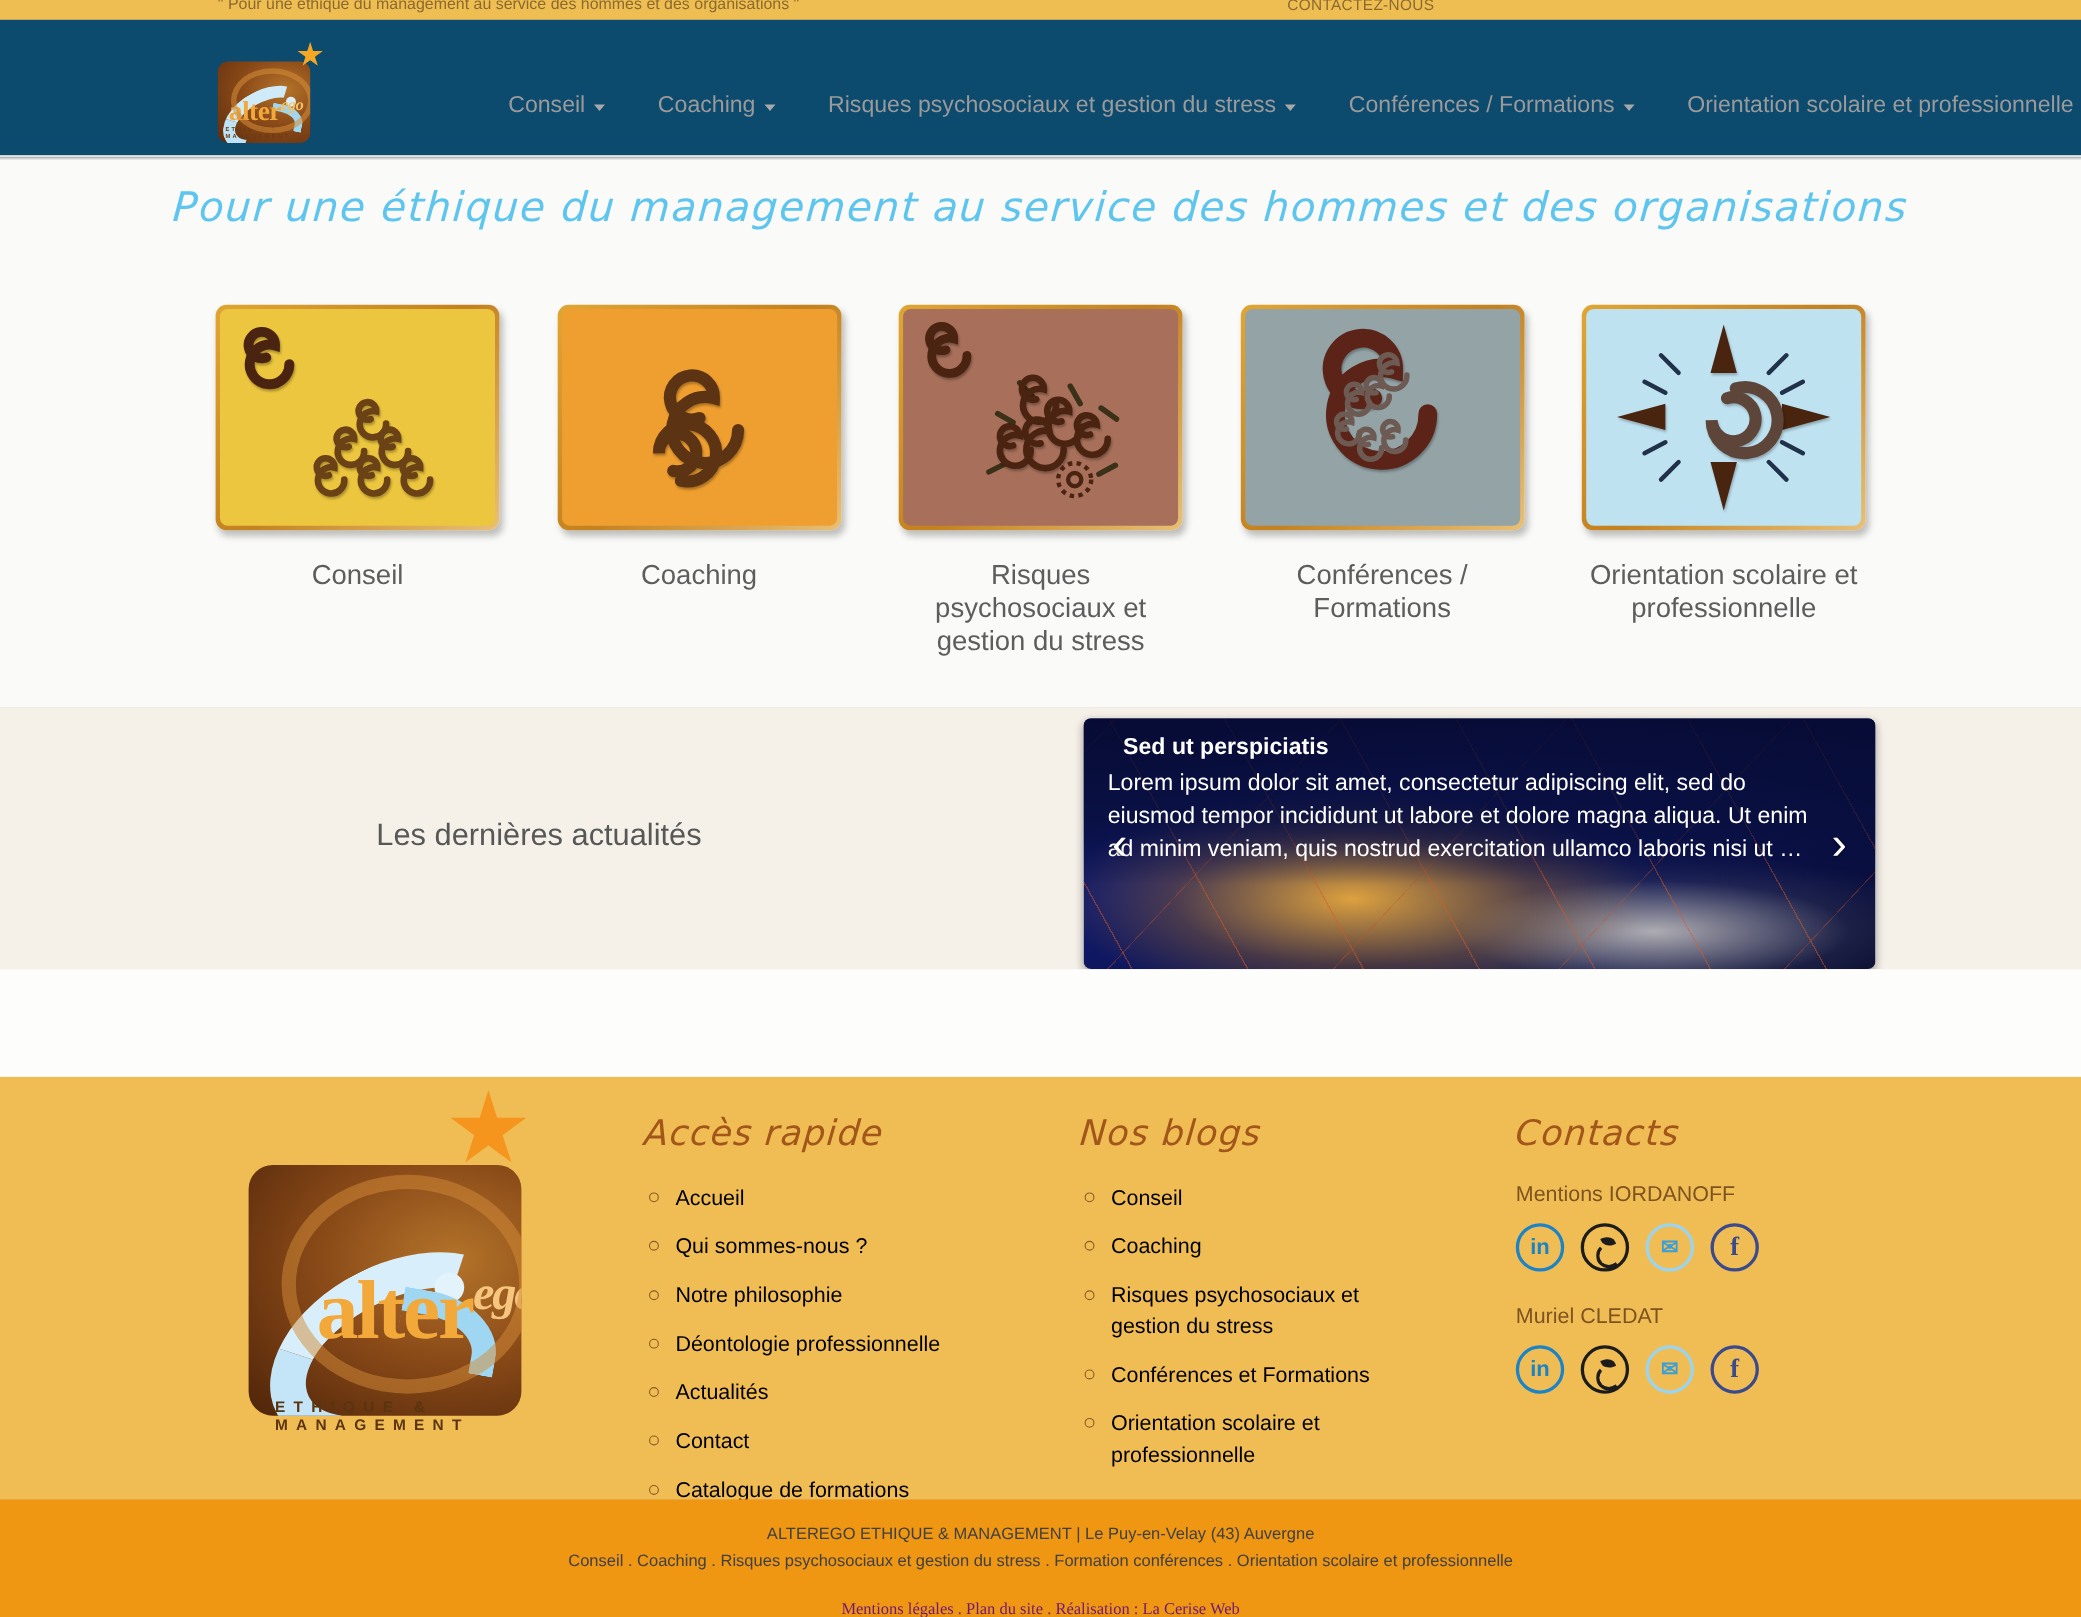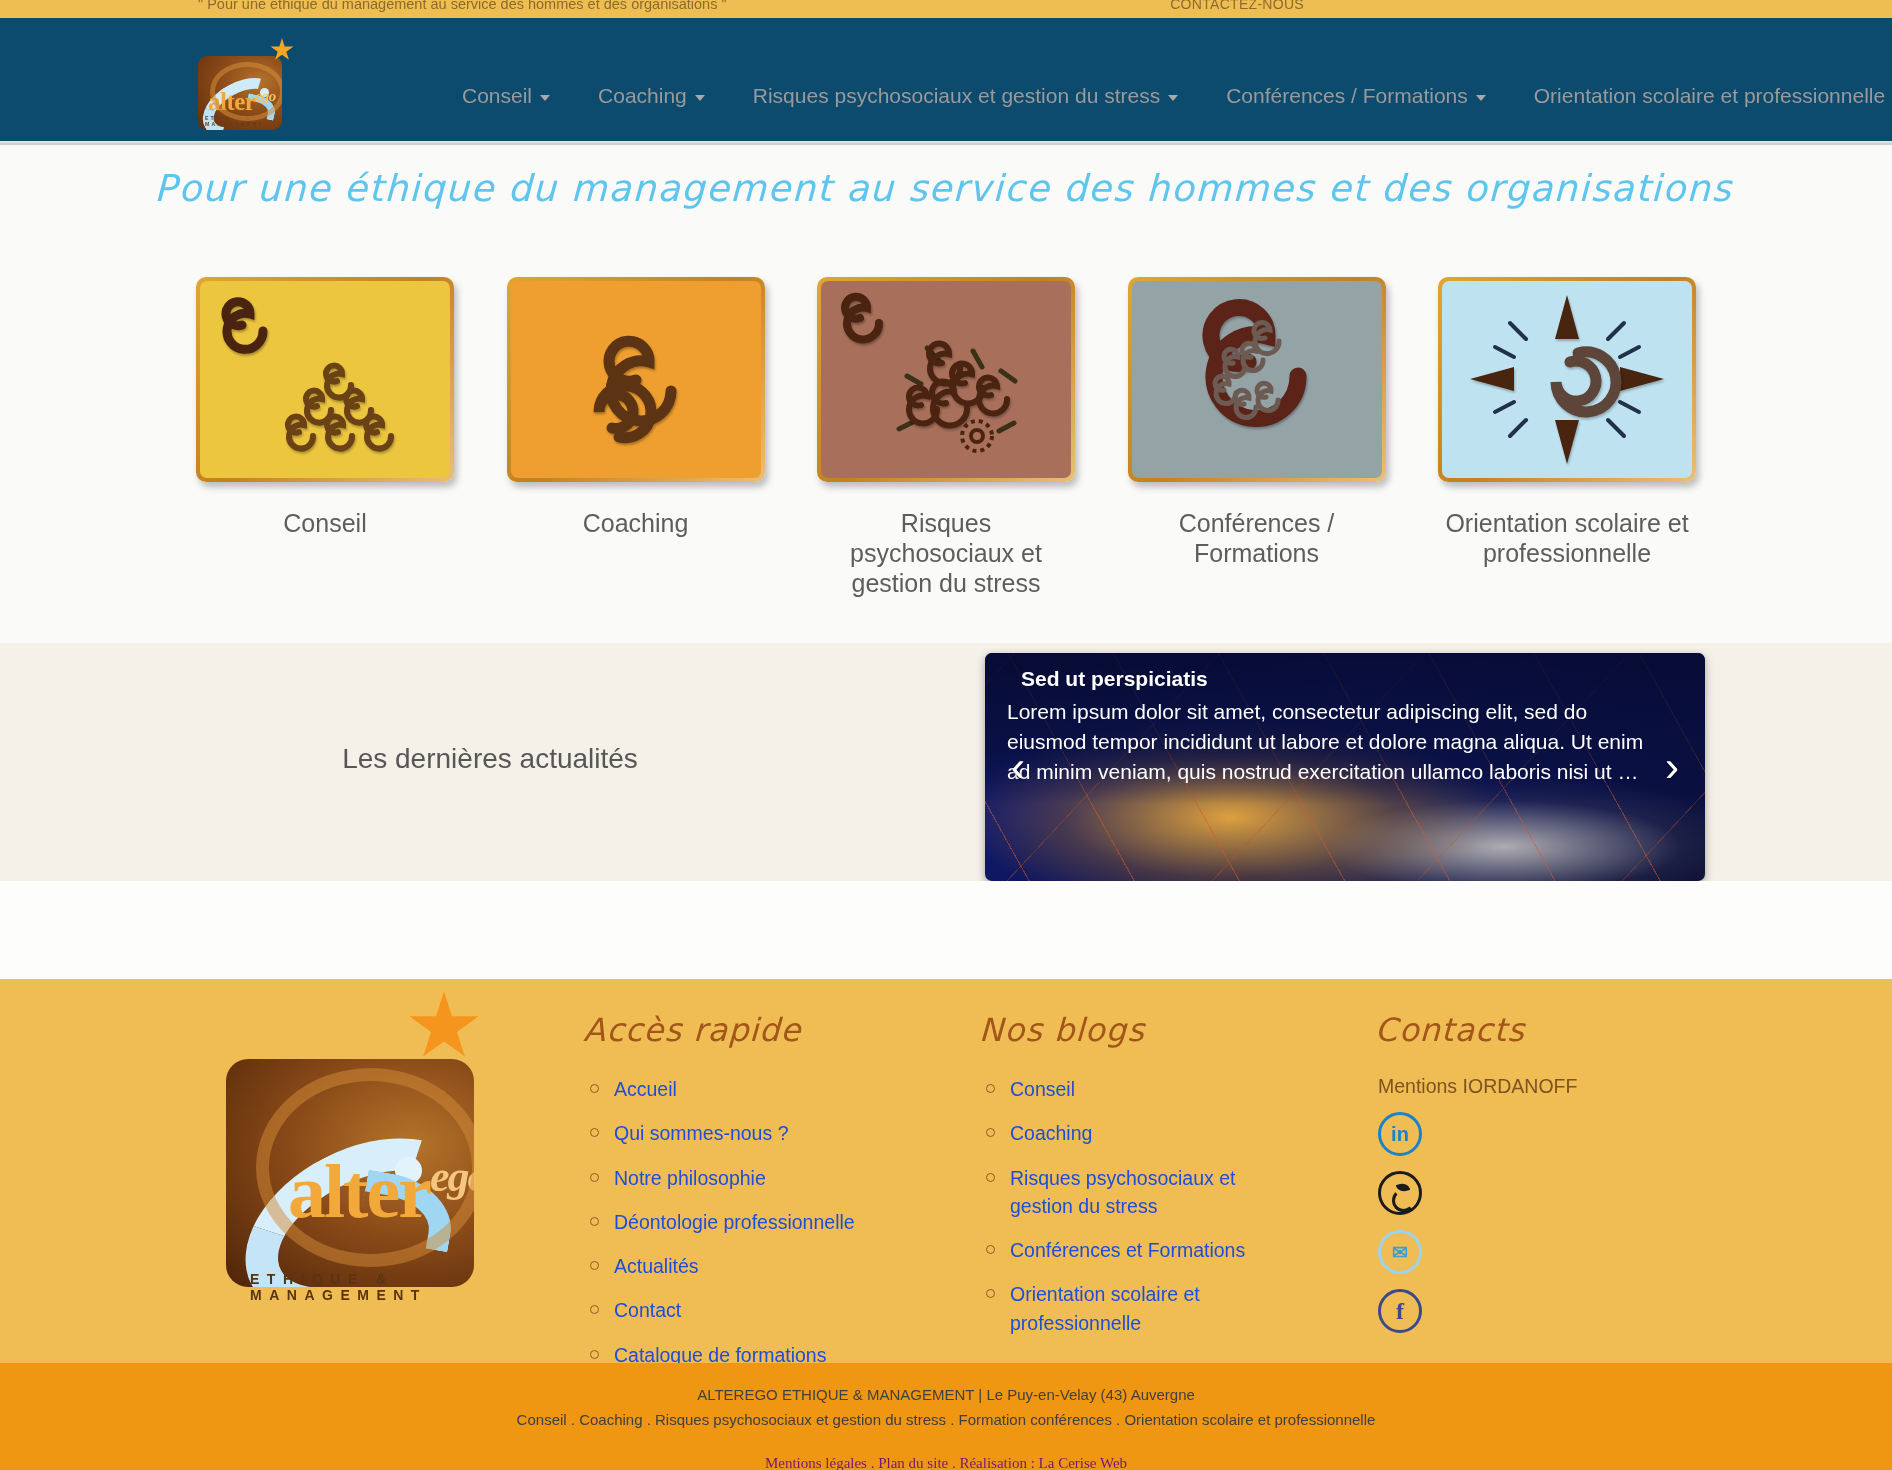--- a/index.html
+++ b/index.html
@@ -415,42 +415,41 @@
     letter-spacing: 1px;
     margin-bottom: 26px;
   }
   .flist { list-style: none; }
   .flist li {
     position: relative;
     padding-left: 28px;
     margin-bottom: 16px;
     font-size: 19.5px;
     line-height: 1.45;
-    color: #1d4ed8;
+    color: #000000;
     cursor: pointer;
   }
   .flist li:before {
     content: "";
     position: absolute;
     left: 4px; top: 9px;
     width: 7px; height: 7px;
     border: 1.6px solid #8b5b23;
     border-radius: 50%;
   }
 
   .contact-name {
     font-size: 19.5px;
     color: #7d5320;
     margin-bottom: 14px;
   }
   .social-row {
     display: flex;
     gap: 15px;
     margin-bottom: 30px;
-    flex-direction: column;
   }
   .soc {
     width: 44px; height: 44px;
     border-radius: 50%;
     display: flex;
     align-items: center;
     justify-content: center;
     font-weight: 700;
     cursor: pointer;
     background: transparent;

